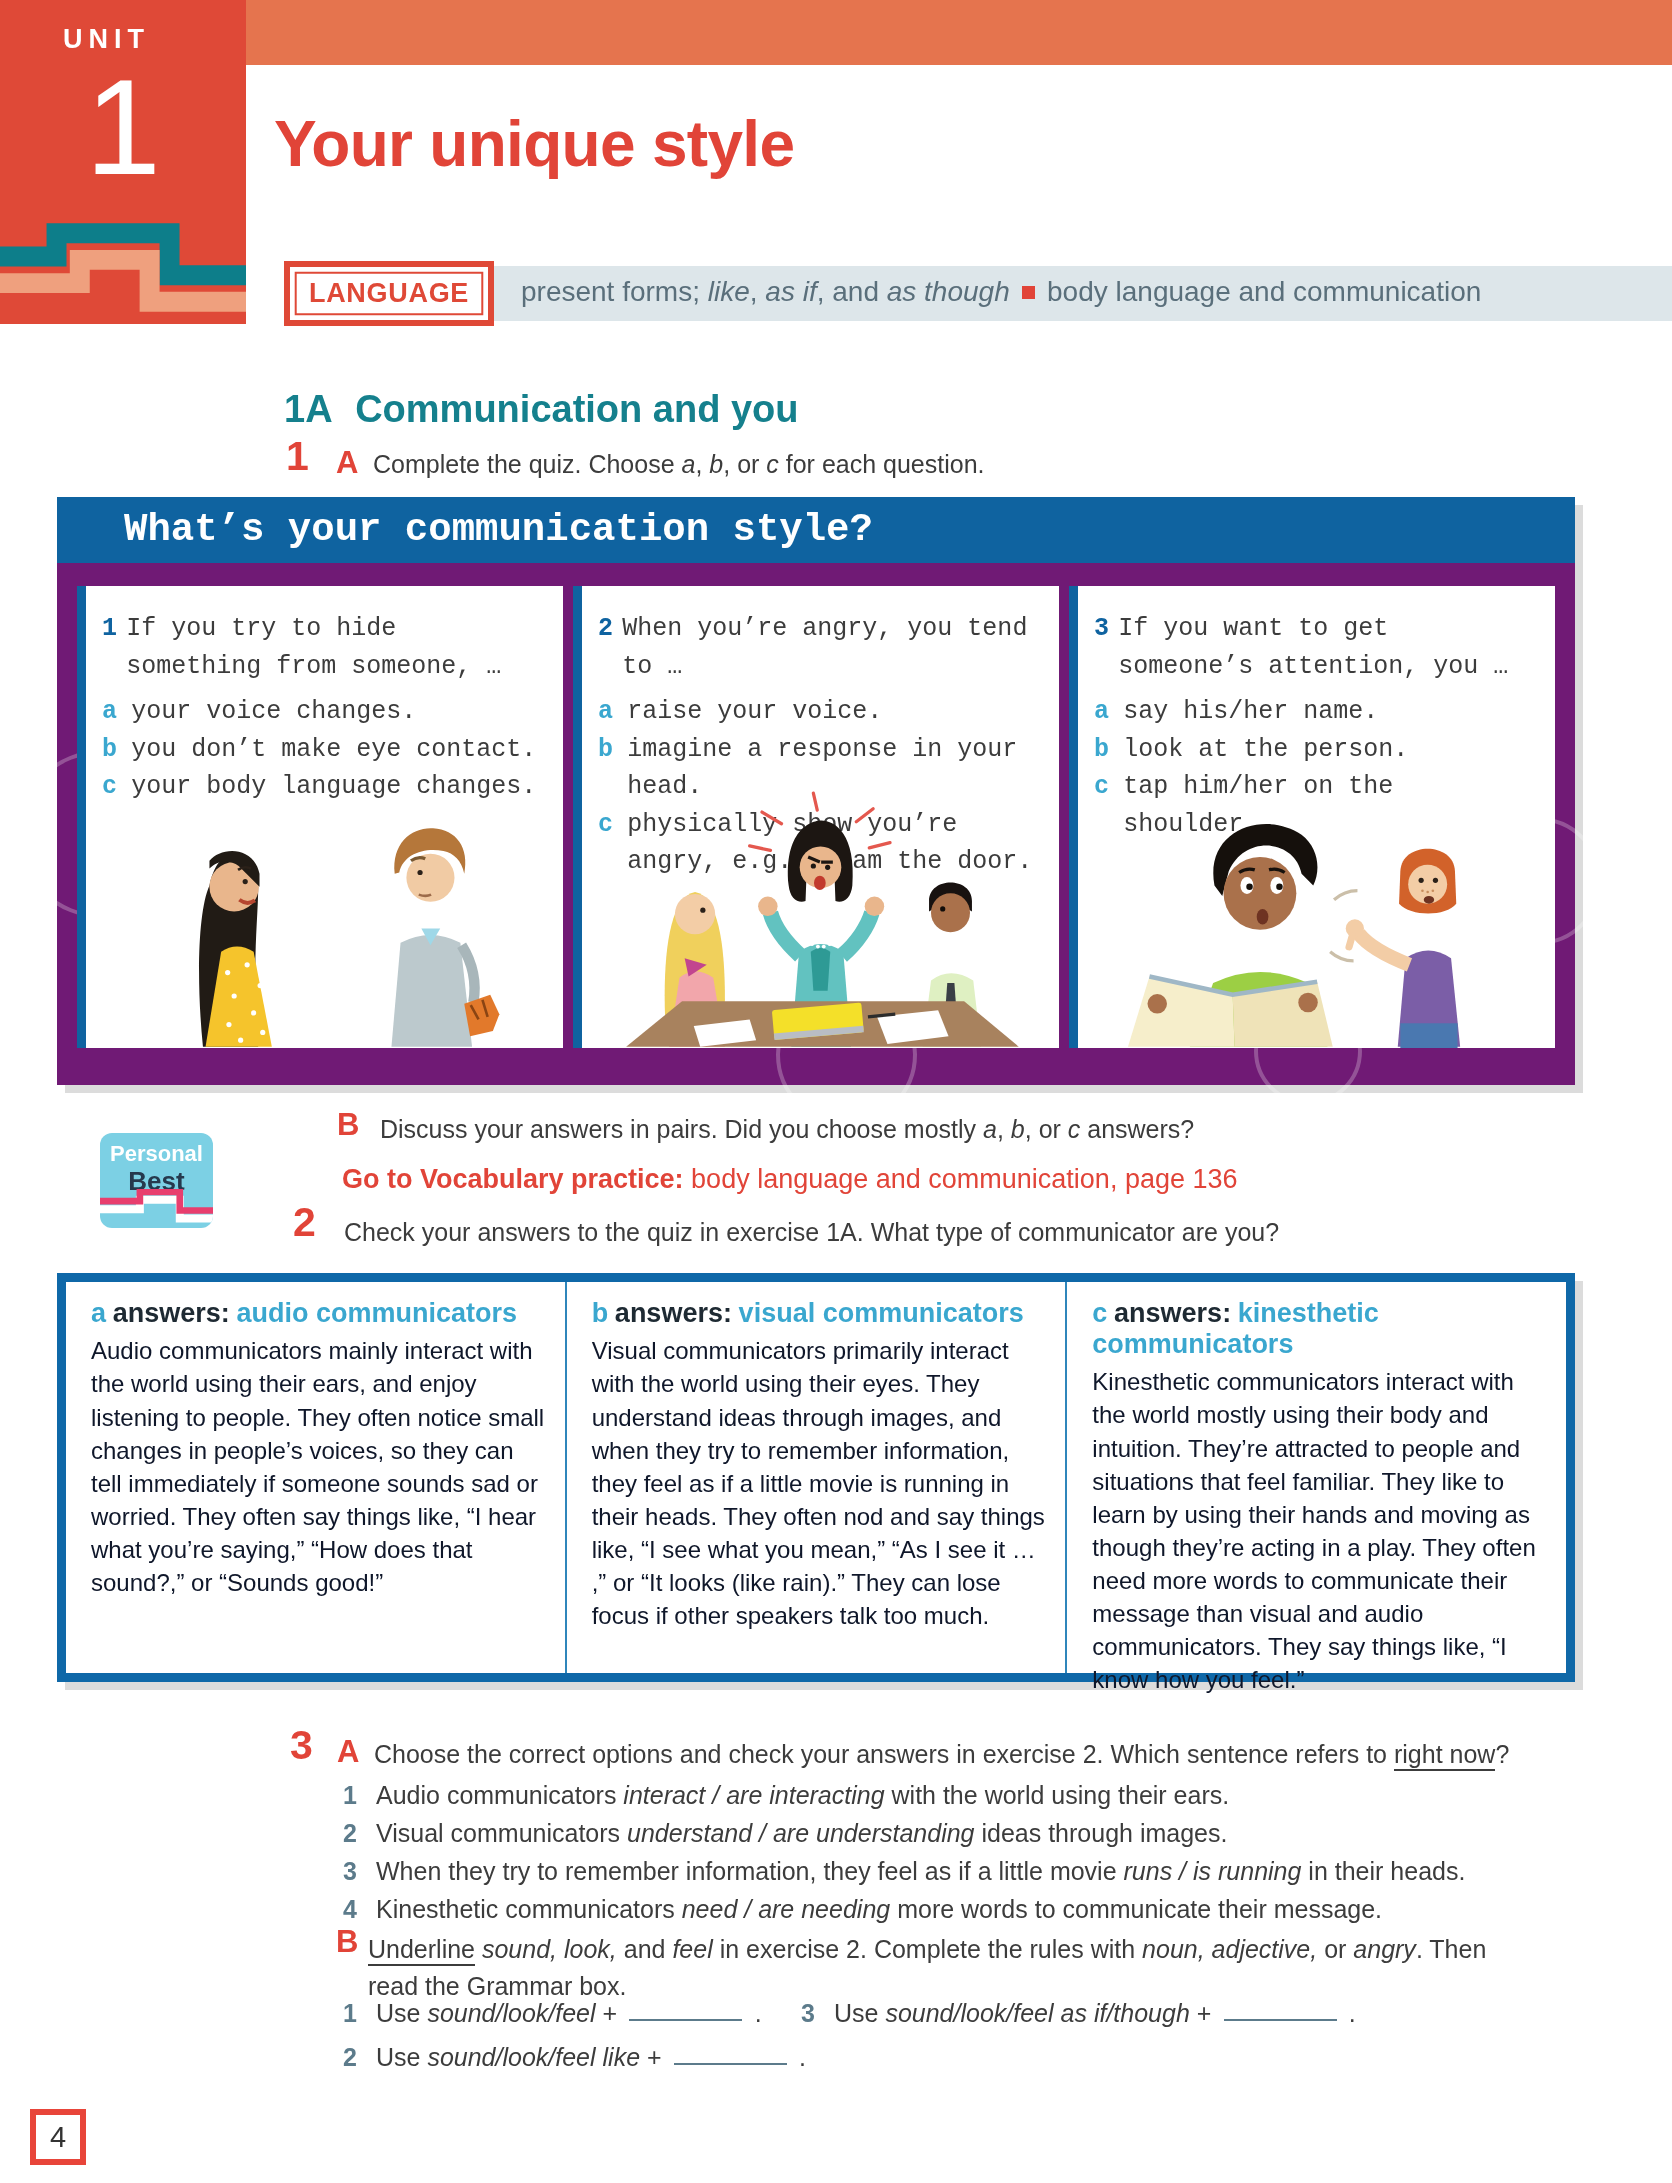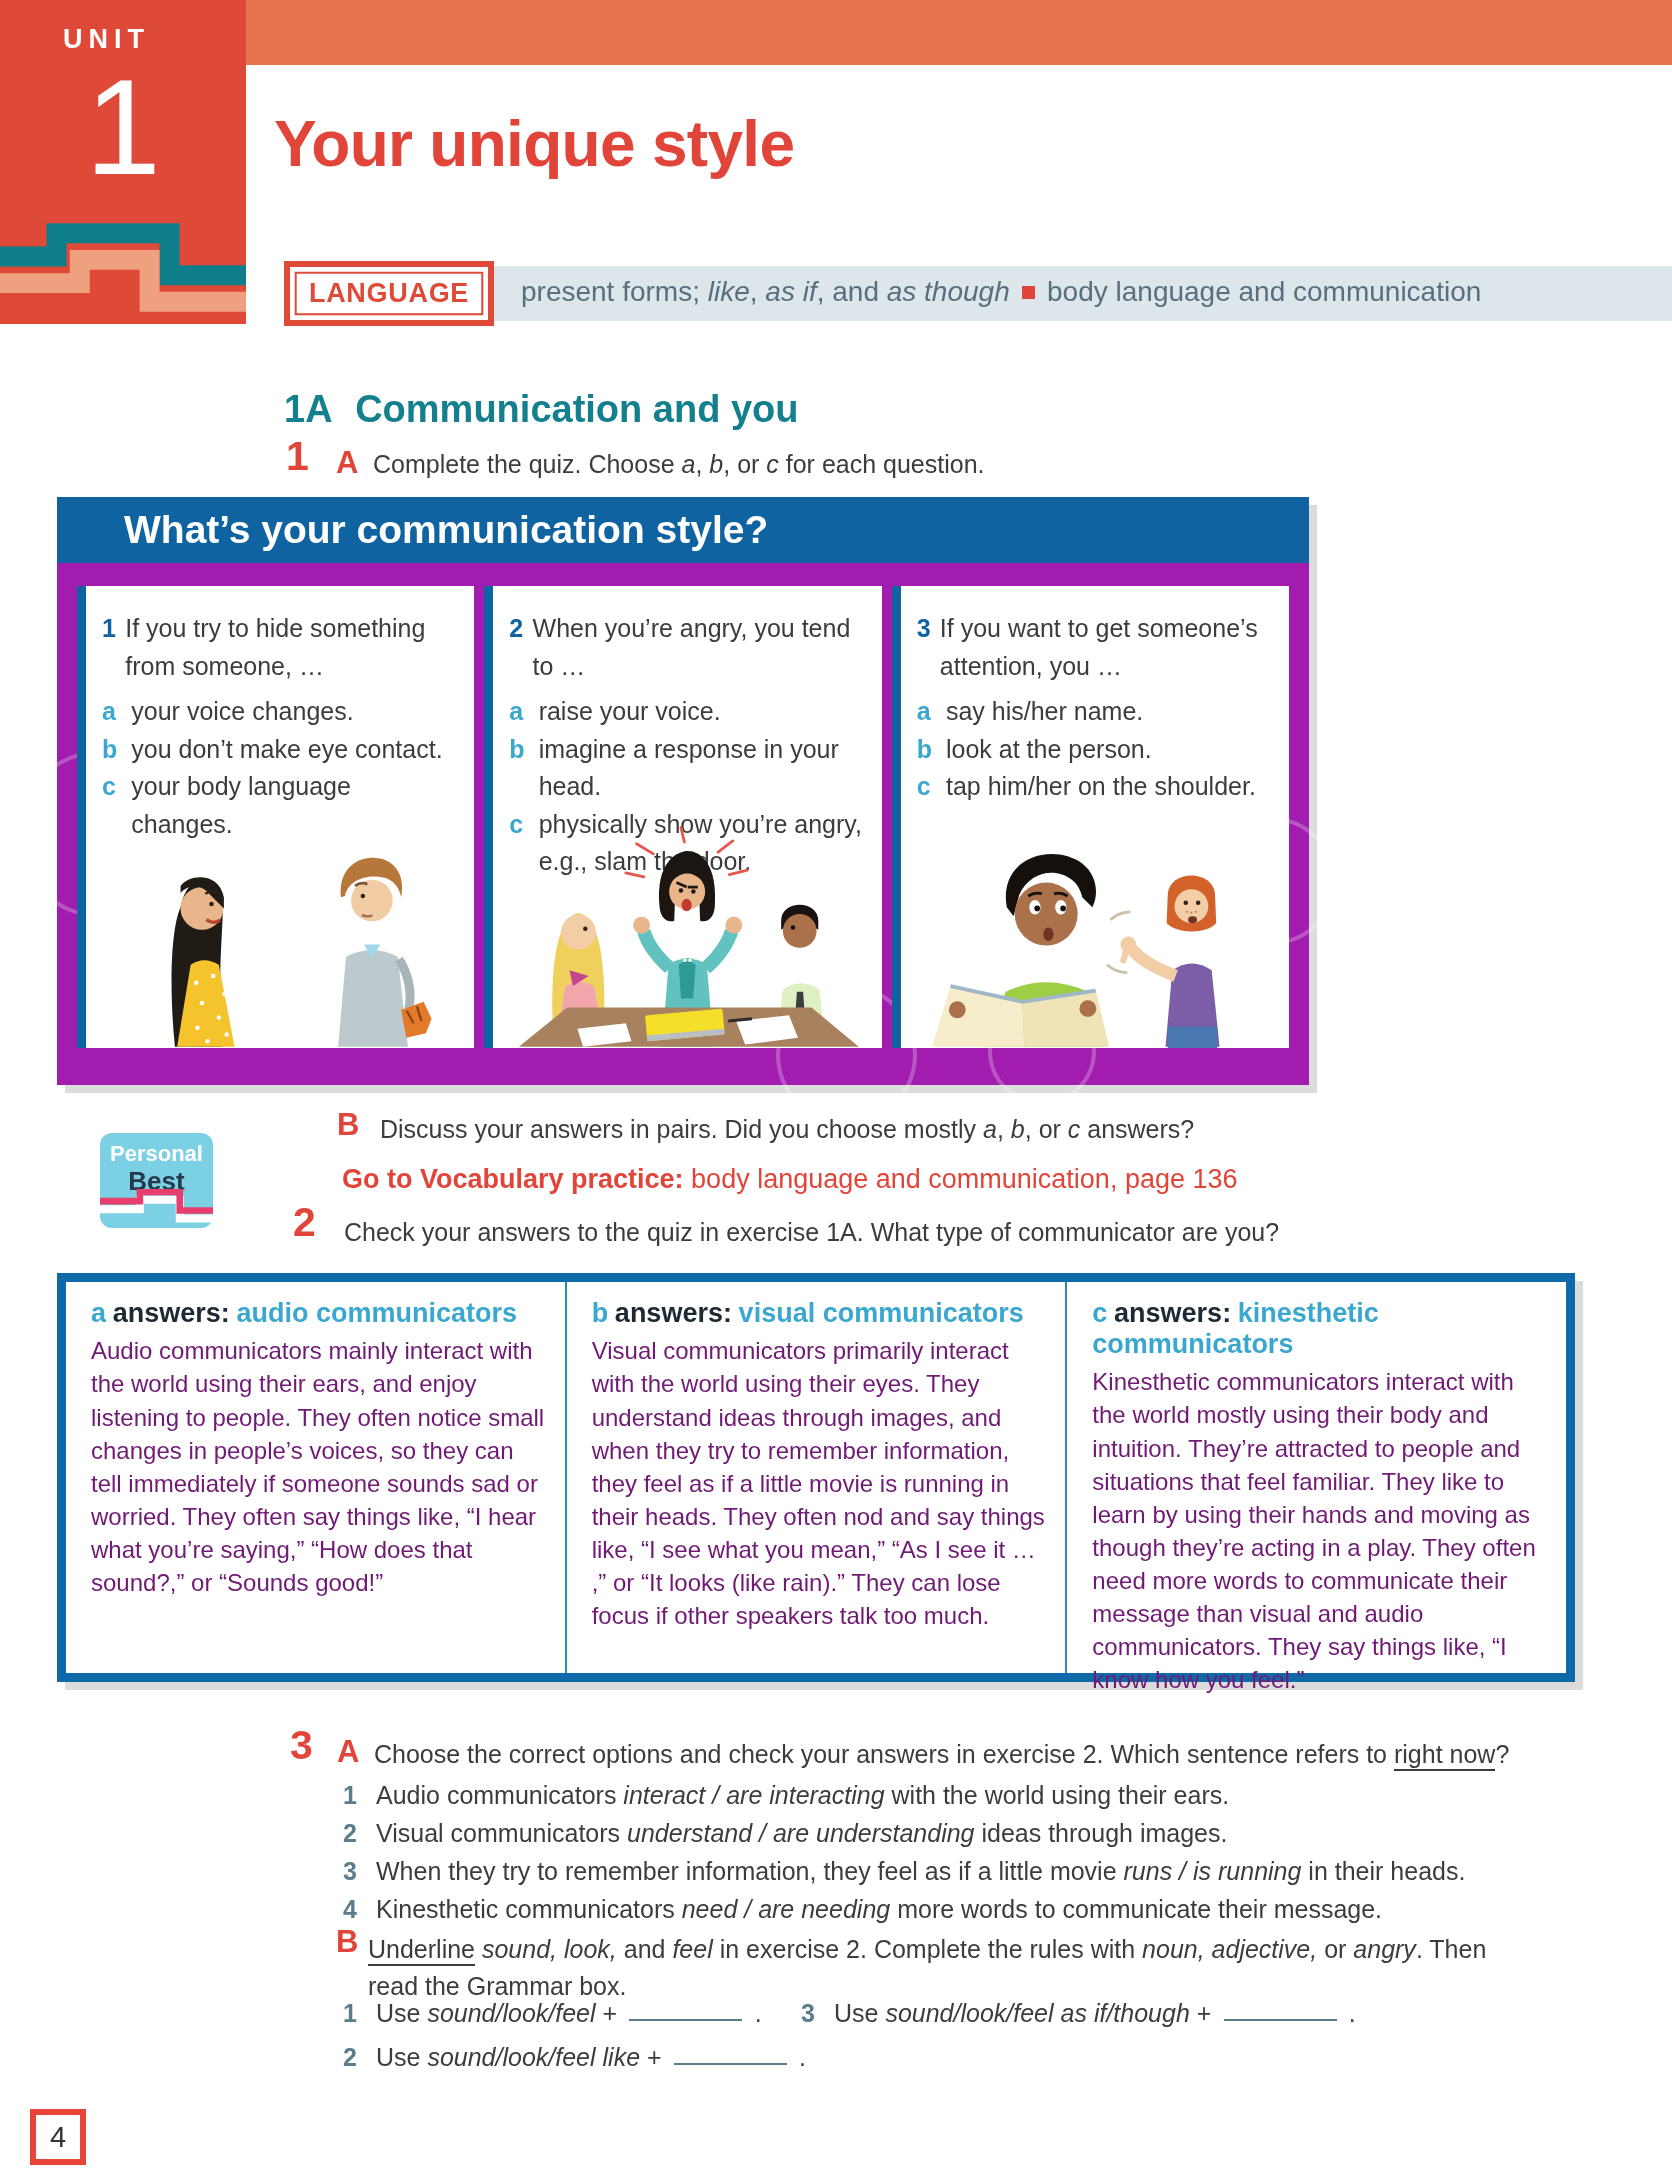--- a/index.html
+++ b/index.html
@@ -29,21 +29,21 @@
   
   #section-heading{left:284px;top:356px;font-size:38px;font-weight:bold;color:#15808d;}
   #section-heading .sec-code{margin-right:22.6px;}
 
   
   .ex-num{font-size:41px;font-weight:bold;color:#e14438;line-height:1;}
   .ex-letter{font-size:31px;font-weight:bold;color:#e14438;line-height:1;}
   .ex-text{font-size:25px;color:#3c3c3c;}
 
   
-  #quiz-box{left:57px;top:497px;width:1252px;height:588px;background:#a21caf;box-shadow:8px 8px 0 #dcdcdc;}
+  #quiz-box{left:57px;top:497px;width:1518px;height:588px;background:#701a75;box-shadow:8px 8px 0 #dcdcdc;font-family:Liberation Mono, monospace;}
   #quiz-header{position:absolute;left:0;top:0;right:0;height:66px;background:#0f63a0;}
   #quiz-title{margin:0;font-size:39px;font-weight:600;color:#fff;line-height:66px;padding-left:67px;}
   .doodle{position:absolute;border:4px solid rgba(255,255,255,0.25);border-radius:50%;}
   #cards{position:absolute;left:20px;right:20px;top:89px;bottom:37px;display:flex;gap:10px;}
   .card{flex:1 1 0;background:#fff;border-left:9.3px solid #0f63a0;position:relative;box-sizing:border-box;
         padding:24px 17.3px 0 16px;}
   .q-row{display:flex;gap:9.3px;font-size:25px;line-height:1.5;}
   .q-num{font-weight:bold;color:#0f63a0;}
   .q-text{color:#3c3c3c;}
   .opts{margin-top:8px;}
@@ -63,21 +63,21 @@
 
   
   #answers-box{left:57px;top:1273px;width:1518px;height:409px;background:#fff;border:9.3px solid #0f68a8;
      box-sizing:border-box;box-shadow:8px 8px 0 #dcdcdc;display:flex;}
   .acol{flex:1 1 0;padding:16px 20px 10.7px 25px;box-sizing:border-box;}
   .acol + .acol{border-left:2.7px solid #2f86bb;}
   .acol-head{font-size:27px;font-weight:bold;color:#1e2a33;}
   .col-letter,.col-type{color:#3aa7cf;}
   .col-letter{margin-right:6.7px;}
   .col-word{margin-right:6.7px;}
-  .acol-body{margin-top:5.3px;font-size:24px;line-height:1.38;color:#701a75;}
+  .acol-body{margin-top:5.3px;font-size:24px;line-height:1.38;color:#0f172a;}
 
   
   .nowrap{white-space:nowrap;}
   #ex3-items{left:343px;top:1776px;font-size:25px;line-height:38px;}
   .item-row{display:flex;}
   .item-num{font-weight:bold;color:#5c7b8b;min-width:33px;}
   #ex3b-text{left:368px;top:1931px;width:1192px;font-size:25px;line-height:37px;}
   .rule-row{display:flex;font-size:25px;}
   .rule-row .item-num{min-width:33px;}
 

